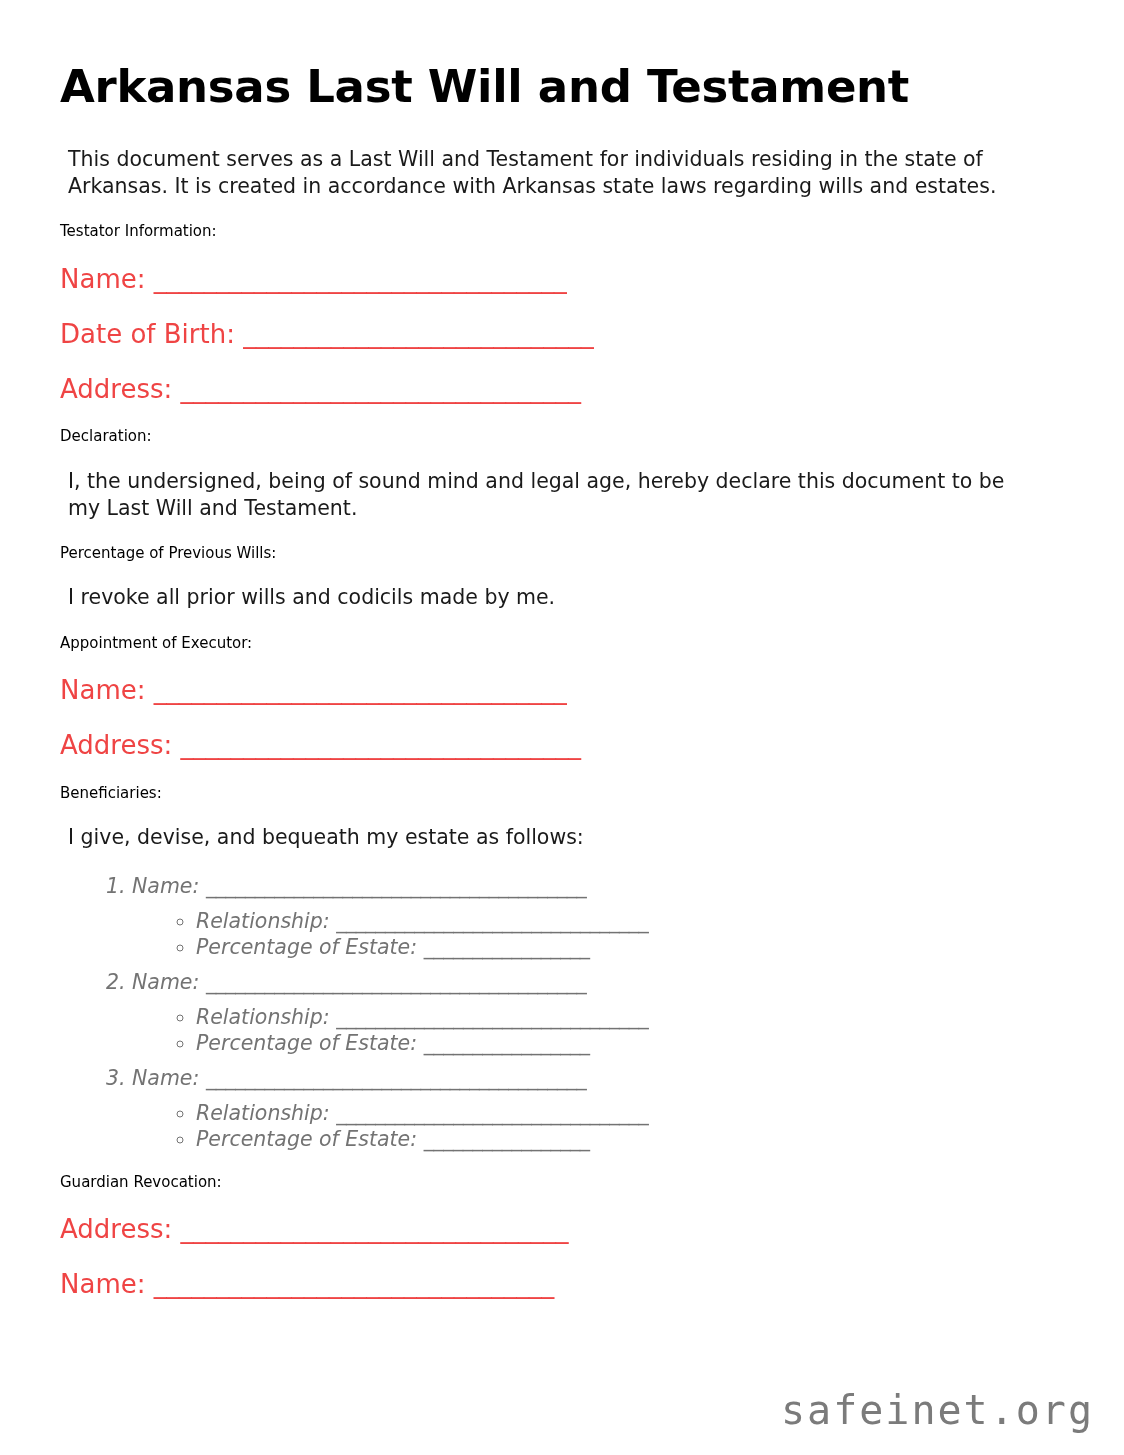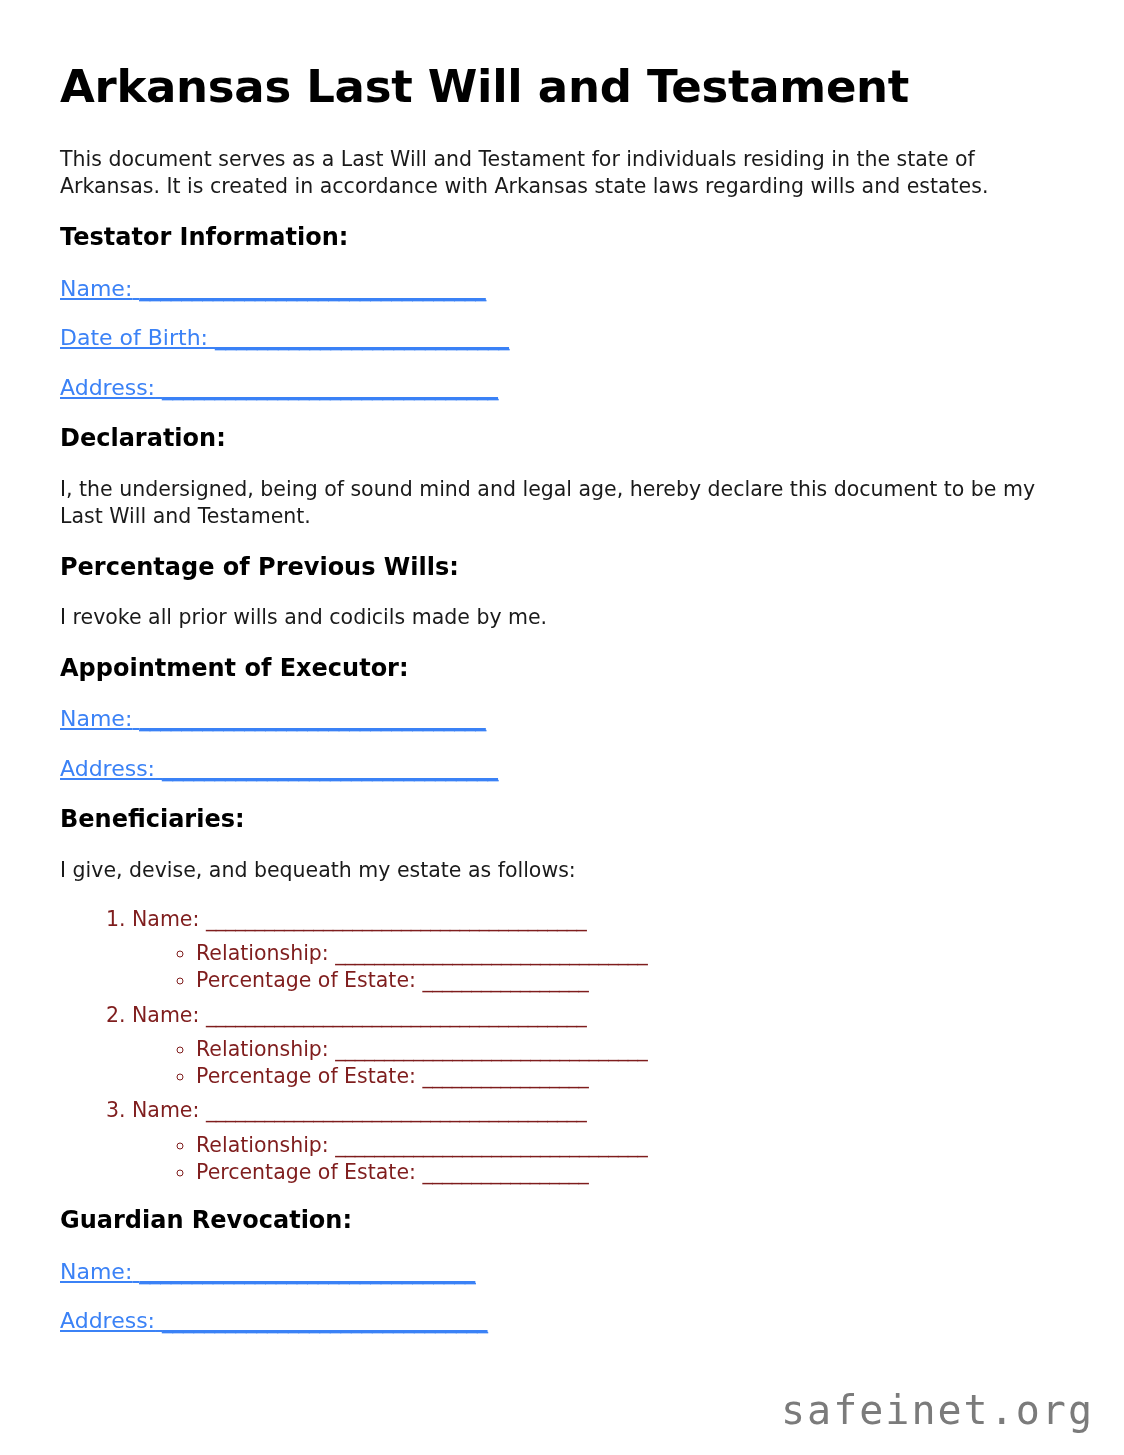--- a/index.html
+++ b/index.html
@@ -33,54 +33,54 @@
     font-weight: bold;
     line-height: 1.12;
     letter-spacing: -0.3px;
     margin: 0 0 34px 0;
     color: #000;
   }
 
   .para {
     font-size: 20.5px;
     line-height: 1.32;
-    margin: 0 0 22px 0;
+    margin: 0 0 22px 8px;
     color: #1a1a1a;
     max-width: 985px;
   }
 
   .section-heading {
-    font-size: 24px;
-    font-weight: bold;
+    font-size: 15px;
+    font-weight: normal;
     line-height: 1.3;
     margin: 9px 0 21px 0;
     color: #000;
   }
 
   .field-line {
-    font-size: 22px;
+    font-size: 26px;
     line-height: 1.3;
     margin: 0 0 21px 0;
-    color: #3b82f6;
-    white-space: nowrap;
-    text-decoration: underline;
+    color: #ef4444;
+    white-space: nowrap;
   }
 
   .blank {
     font-family: "DejaVu Sans", "Liberation Sans", sans-serif;
     letter-spacing: -0.5px;
   }
 
   ol.bene-list {
     margin: 0 0 20px 0;
     padding-left: 72px;
     font-size: 20.5px;
     line-height: 1.3;
-    color: #7f1d1d;
+    color: #737373;
     list-style-type: decimal;
+    font-style: italic;
   }
   ol.bene-list > li {
     margin: 0;
     padding: 0;
     white-space: nowrap;
   }
   ul.sub-list {
     margin: 8px;
     padding-left: 56px;
     list-style-type: circle;
@@ -192,24 +192,24 @@
           <span>Percentage of Estate:</span>
           <span class="blank">_________________</span>
         </li>
       </ul>
     </li>
   </ol>
 
   <h2 class="section-heading">Guardian Revocation:</h2>
 
   <p class="field-line">
+    <span>Address:</span>
+    <span class="blank">_______________________________</span>
+  </p>
+
+  <p class="field-line">
     <span>Name:</span>
     <span class="blank">________________________________</span>
   </p>
 
-  <p class="field-line">
-    <span>Address:</span>
-    <span class="blank">_______________________________</span>
-  </p>
-
 </div>
 
 <div class="watermark">safeinet.org</div>
 
 </body></html>

